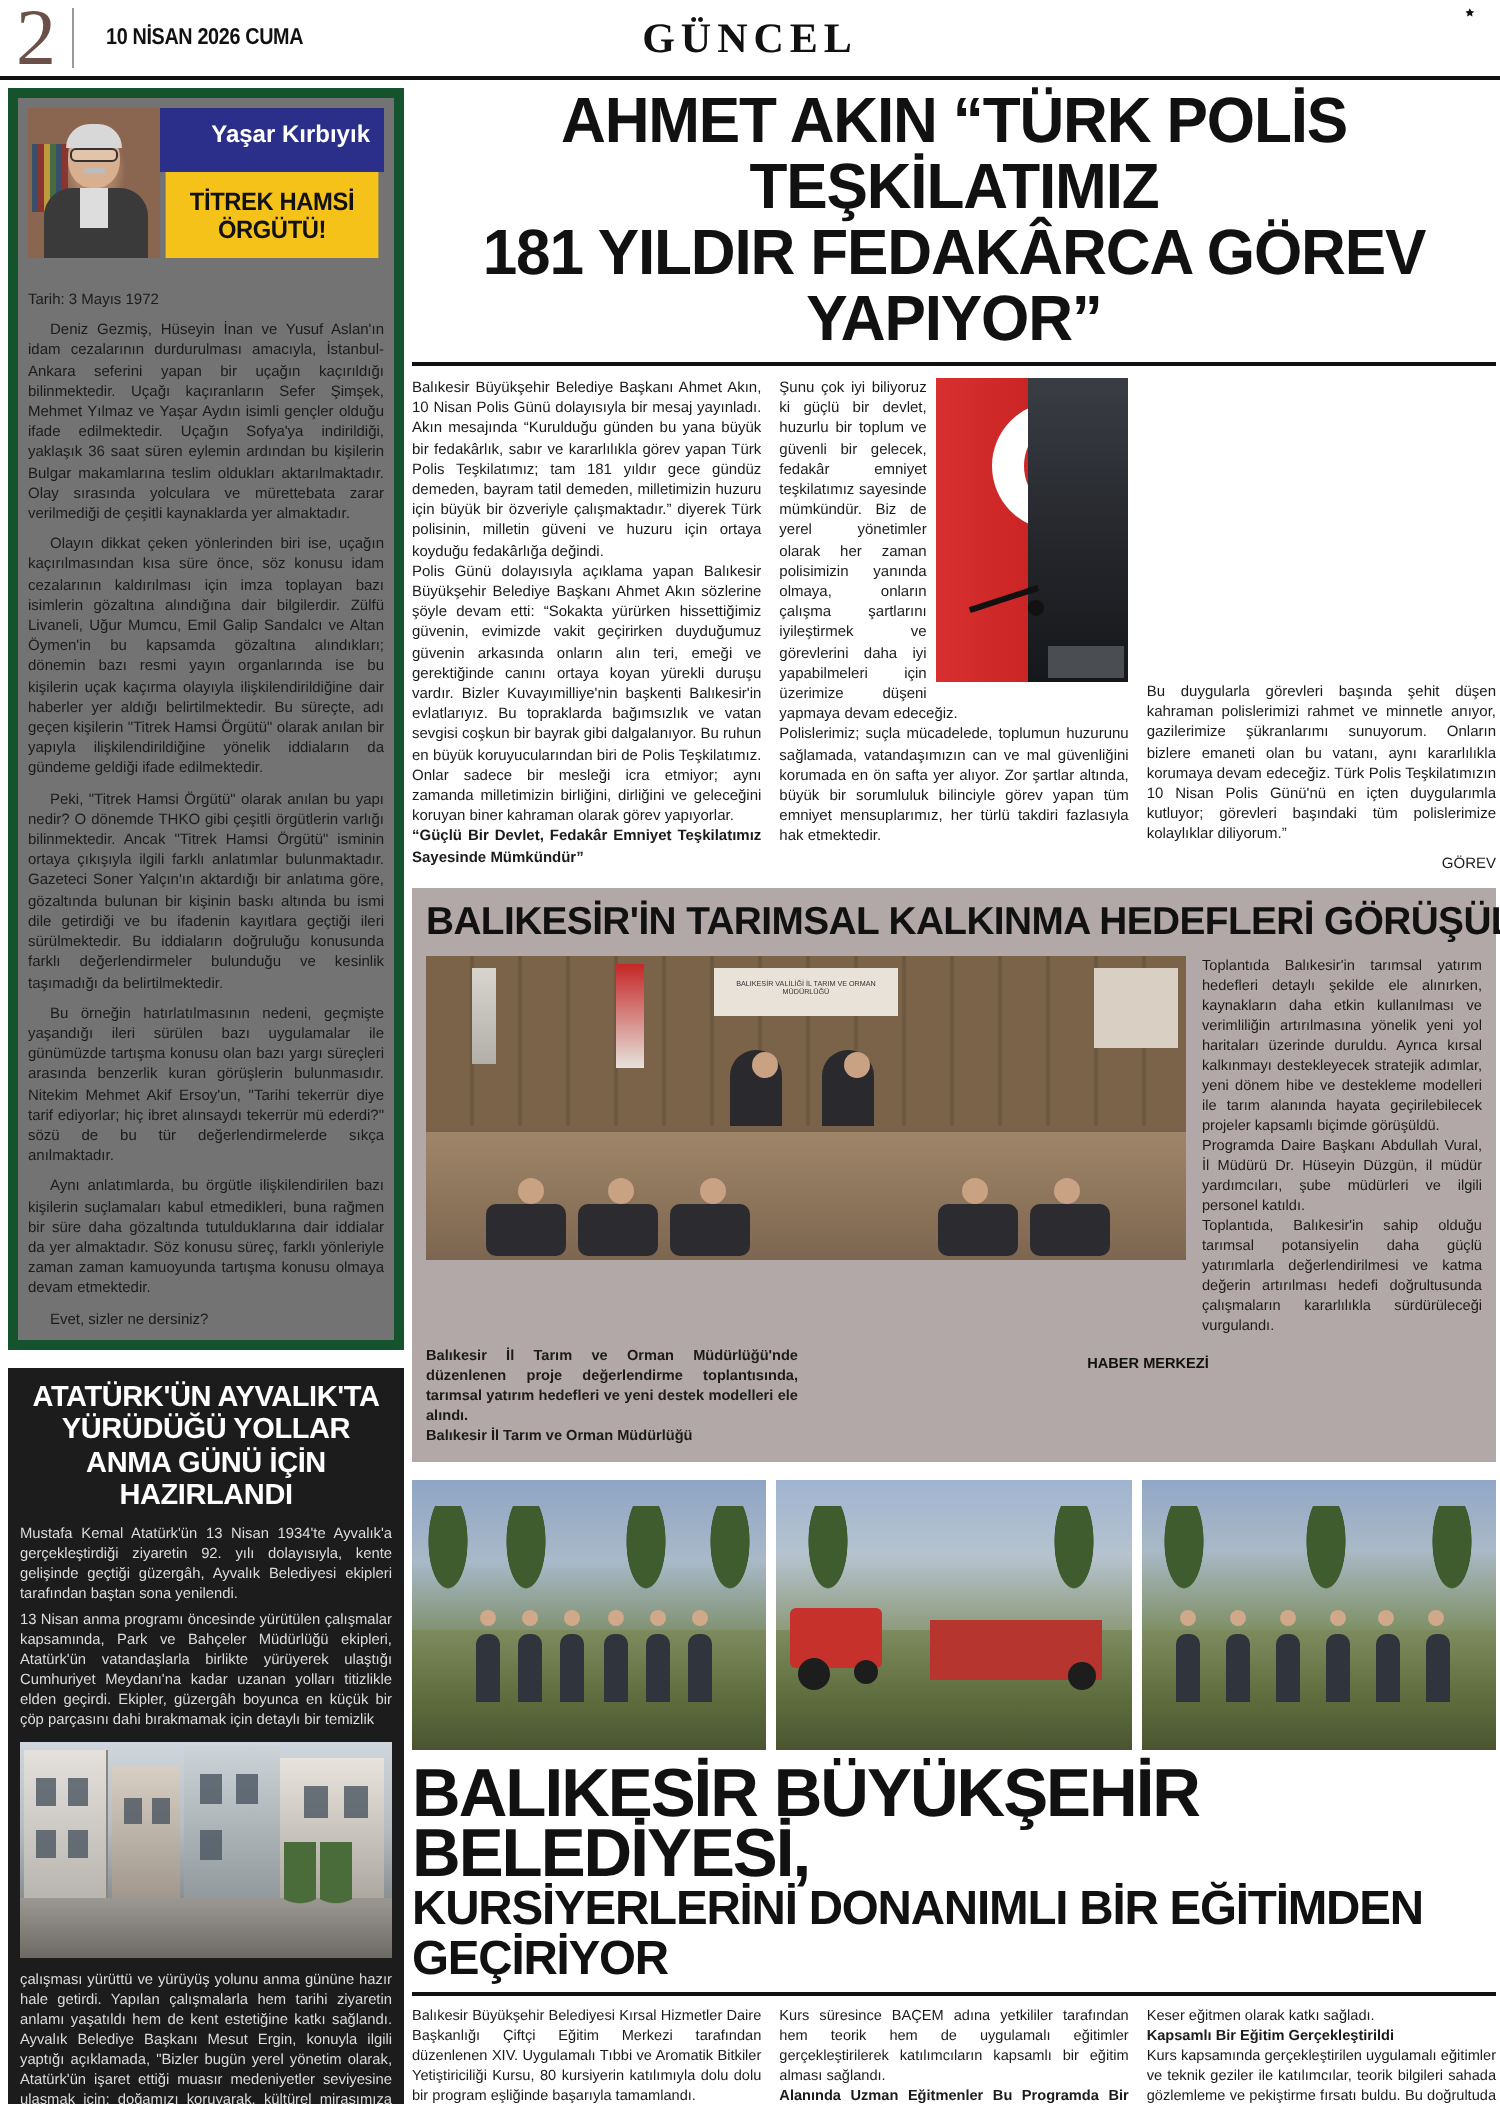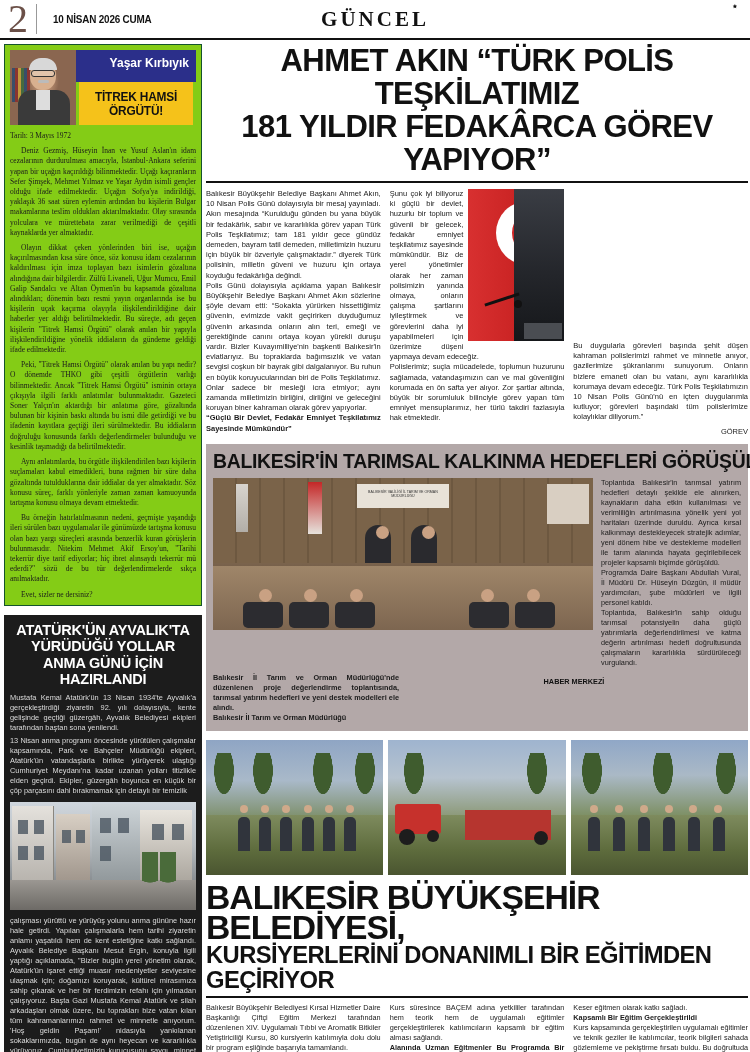--- a/index.html
+++ b/index.html
@@ -49,21 +49,21 @@
   .masthead-bottom {
     position: absolute; left: 0; top: 38px; width: 750px; height: 2px; background: #111;
   }
 
   
   .col-left  { position: absolute; left: 4px;  top: 44px; width: 198px; }
   .col-main  { position: absolute; left: 206px; top: 44px; width: 542px; }
 
   
   .columnist-box {
-    border: 1px solid #14532d; padding: 5px; background: #84cc16;
+    border: 5px solid #14532d; padding: 5px; background: #737373;
   }
   .columnist-head { display: flex; height: 75px; }
   .columnist-photo {
     width: 66px; height: 75px;
     background:
       radial-gradient(ellipse 16px 20px at 50% 42%, #c9a183 0%, #b2886c 55%, #8a6650 100%),
       linear-gradient(180deg,#6f5b45 0%, #8a7256 45%, #4e4033 100%);
     position: relative; overflow: hidden; flex: 0 0 66px;
   }
   .cp-books {
@@ -85,21 +85,21 @@
   .columnist-name {
     background: #2b2f8a; color: #fff; text-align: right;
     font-size: 12px; font-weight: bold; padding: 6px 7px 7px 0; height: 32px;
   }
   .columnist-slug {
     background: #f5c21a; color: #111; text-align: center; flex: 1;
     display: flex; align-items: center; justify-content: center;
     font-size: 12.5px; font-weight: bold; letter-spacing: -0.2px;
     transform: scaleX(0.95);
   }
-  .columnist-body { font-size: 7.5px; line-height: 10.2px; text-align: justify; color:#1b1b1b; margin-top: 6px; font-family: Liberation Serif, serif; }
+  .columnist-body { font-size: 7.5px; line-height: 10.2px; text-align: justify; color:#1b1b1b; margin-top: 16px; }
   .columnist-body p { margin-bottom: 0; text-indent: 11px; }
   .columnist-body p.noindent { text-indent: 0; }
   .columnist-body p + p { margin-top: 5px; }
 
   
   .dark-article {
     background: #1c1c1c; color: #e9e9e9; margin-top: 9px; padding: 7px 6px 8px 6px;
   }
   .dark-title {
     color: #fff; font-size: 14.5px; font-weight: bold; line-height: 16.5px;
@@ -239,22 +239,22 @@
         <div class="columnist-titles">
           <div class="columnist-name">Yaşar Kırbıyık</div>
           <div class="columnist-slug">TİTREK HAMSİ ÖRGÜTÜ!</div>
         </div>
       </div>
       <div class="columnist-body">
         <p class="noindent">Tarih: 3 Mayıs 1972</p>
         <p>Deniz Gezmiş, Hüseyin İnan ve Yusuf Aslan'ın idam cezalarının durdurulması amacıyla, İstanbul-Ankara seferini yapan bir uçağın kaçırıldığı bilinmektedir. Uçağı kaçıranların Sefer Şimşek, Mehmet Yılmaz ve Yaşar Aydın isimli gençler olduğu ifade edilmektedir. Uçağın Sofya'ya indirildiği, yaklaşık 36 saat süren eylemin ardından bu kişilerin Bulgar makamlarına teslim oldukları aktarılmaktadır. Olay sırasında yolculara ve mürettebata zarar verilmediği de çeşitli kaynaklarda yer almaktadır.</p>
         <p>Olayın dikkat çeken yönlerinden biri ise, uçağın kaçırılmasından kısa süre önce, söz konusu idam cezalarının kaldırılması için imza toplayan bazı isimlerin gözaltına alındığına dair bilgilerdir. Zülfü Livaneli, Uğur Mumcu, Emil Galip Sandalcı ve Altan Öymen'in bu kapsamda gözaltına alındıkları; dönemin bazı resmi yayın organlarında ise bu kişilerin uçak kaçırma olayıyla ilişkilendirildiğine dair haberler yer aldığı belirtilmektedir. Bu süreçte, adı geçen kişilerin "Titrek Hamsi Örgütü" olarak anılan bir yapıyla ilişkilendirildiğine yönelik iddiaların da gündeme geldiği ifade edilmektedir.</p>
         <p>Peki, "Titrek Hamsi Örgütü" olarak anılan bu yapı nedir? O dönemde THKO gibi çeşitli örgütlerin varlığı bilinmektedir. Ancak "Titrek Hamsi Örgütü" isminin ortaya çıkışıyla ilgili farklı anlatımlar bulunmaktadır. Gazeteci Soner Yalçın'ın aktardığı bir anlatıma göre, gözaltında bulunan bir kişinin baskı altında bu ismi dile getirdiği ve bu ifadenin kayıtlara geçtiği ileri sürülmektedir. Bu iddiaların doğruluğu konusunda farklı değerlendirmeler bulunduğu ve kesinlik taşımadığı da belirtilmektedir.</p>
+        <p>Bu örneğin hatırlatılmasının nedeni, geçmişte yaşandığı ileri sürülen bazı uygulamalar ile günümüzde tartışma konusu olan bazı yargı süreçleri arasında benzerlik kuran görüşlerin bulunmasıdır. Nitekim Mehmet Akif Ersoy'un, "Tarihi tekerrür diye tarif ediyorlar; hiç ibret alınsaydı tekerrür mü ederdi?" sözü de bu tür değerlendirmelerde sıkça anılmaktadır.</p>
         <p>Aynı anlatımlarda, bu örgütle ilişkilendirilen bazı kişilerin suçlamaları kabul etmedikleri, buna rağmen bir süre daha gözaltında tutulduklarına dair iddialar da yer almaktadır. Söz konusu süreç, farklı yönleriyle zaman zaman kamuoyunda tartışma konusu olmaya devam etmektedir.</p>
-        <p>Bu örneğin hatırlatılmasının nedeni, geçmişte yaşandığı ileri sürülen bazı uygulamalar ile günümüzde tartışma konusu olan bazı yargı süreçleri arasında benzerlik kuran görüşlerin bulunmasıdır. Nitekim Mehmet Akif Ersoy'un, "Tarihi tekerrür diye tarif ediyorlar; hiç ibret alınsaydı tekerrür mü ederdi?" sözü de bu tür değerlendirmelerde sıkça anılmaktadır.</p>
         <p>Evet, sizler ne dersiniz?</p>
       </div>
     </div>
 
     <div class="dark-article">
       <div class="dark-title">ATATÜRK'ÜN AYVALIK'TA YÜRÜDÜĞÜ YOLLAR ANMA GÜNÜ İÇİN HAZIRLANDI</div>
       <div class="dark-body">
         <p>Mustafa Kemal Atatürk'ün 13 Nisan 1934'te Ayvalık'a gerçekleştirdiği ziyaretin 92. yılı dolayısıyla, kente gelişinde geçtiği güzergâh, Ayvalık Belediyesi ekipleri tarafından baştan sona yenilendi.</p>
         <p>13 Nisan anma programı öncesinde yürütülen çalışmalar kapsamında, Park ve Bahçeler Müdürlüğü ekipleri, Atatürk'ün vatandaşlarla birlikte yürüyerek ulaştığı Cumhuriyet Meydanı'na kadar uzanan yolları titizlikle elden geçirdi. Ekipler, güzergâh boyunca en küçük bir çöp parçasını dahi bırakmamak için detaylı bir temizlik</p>
       </div>

